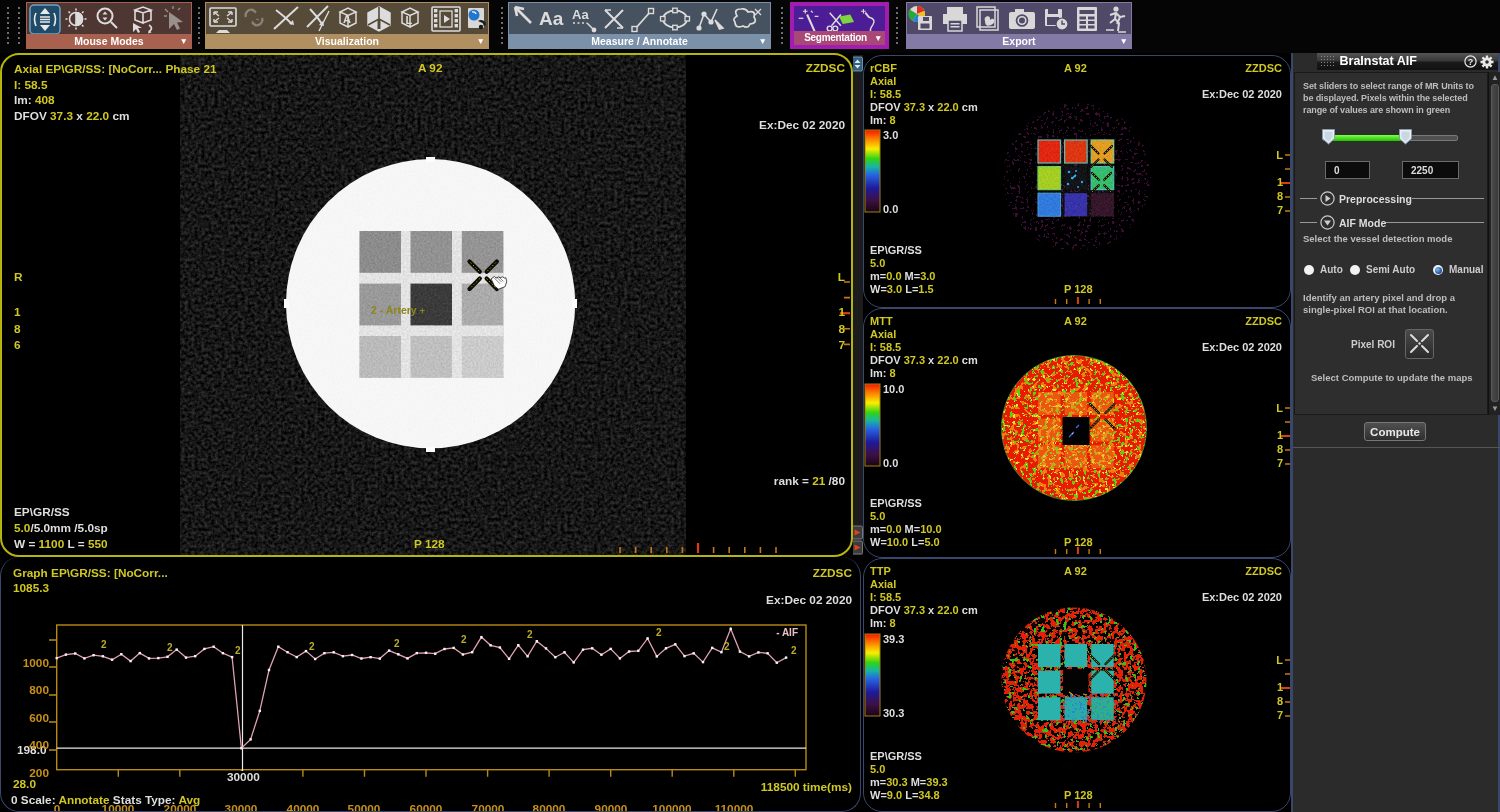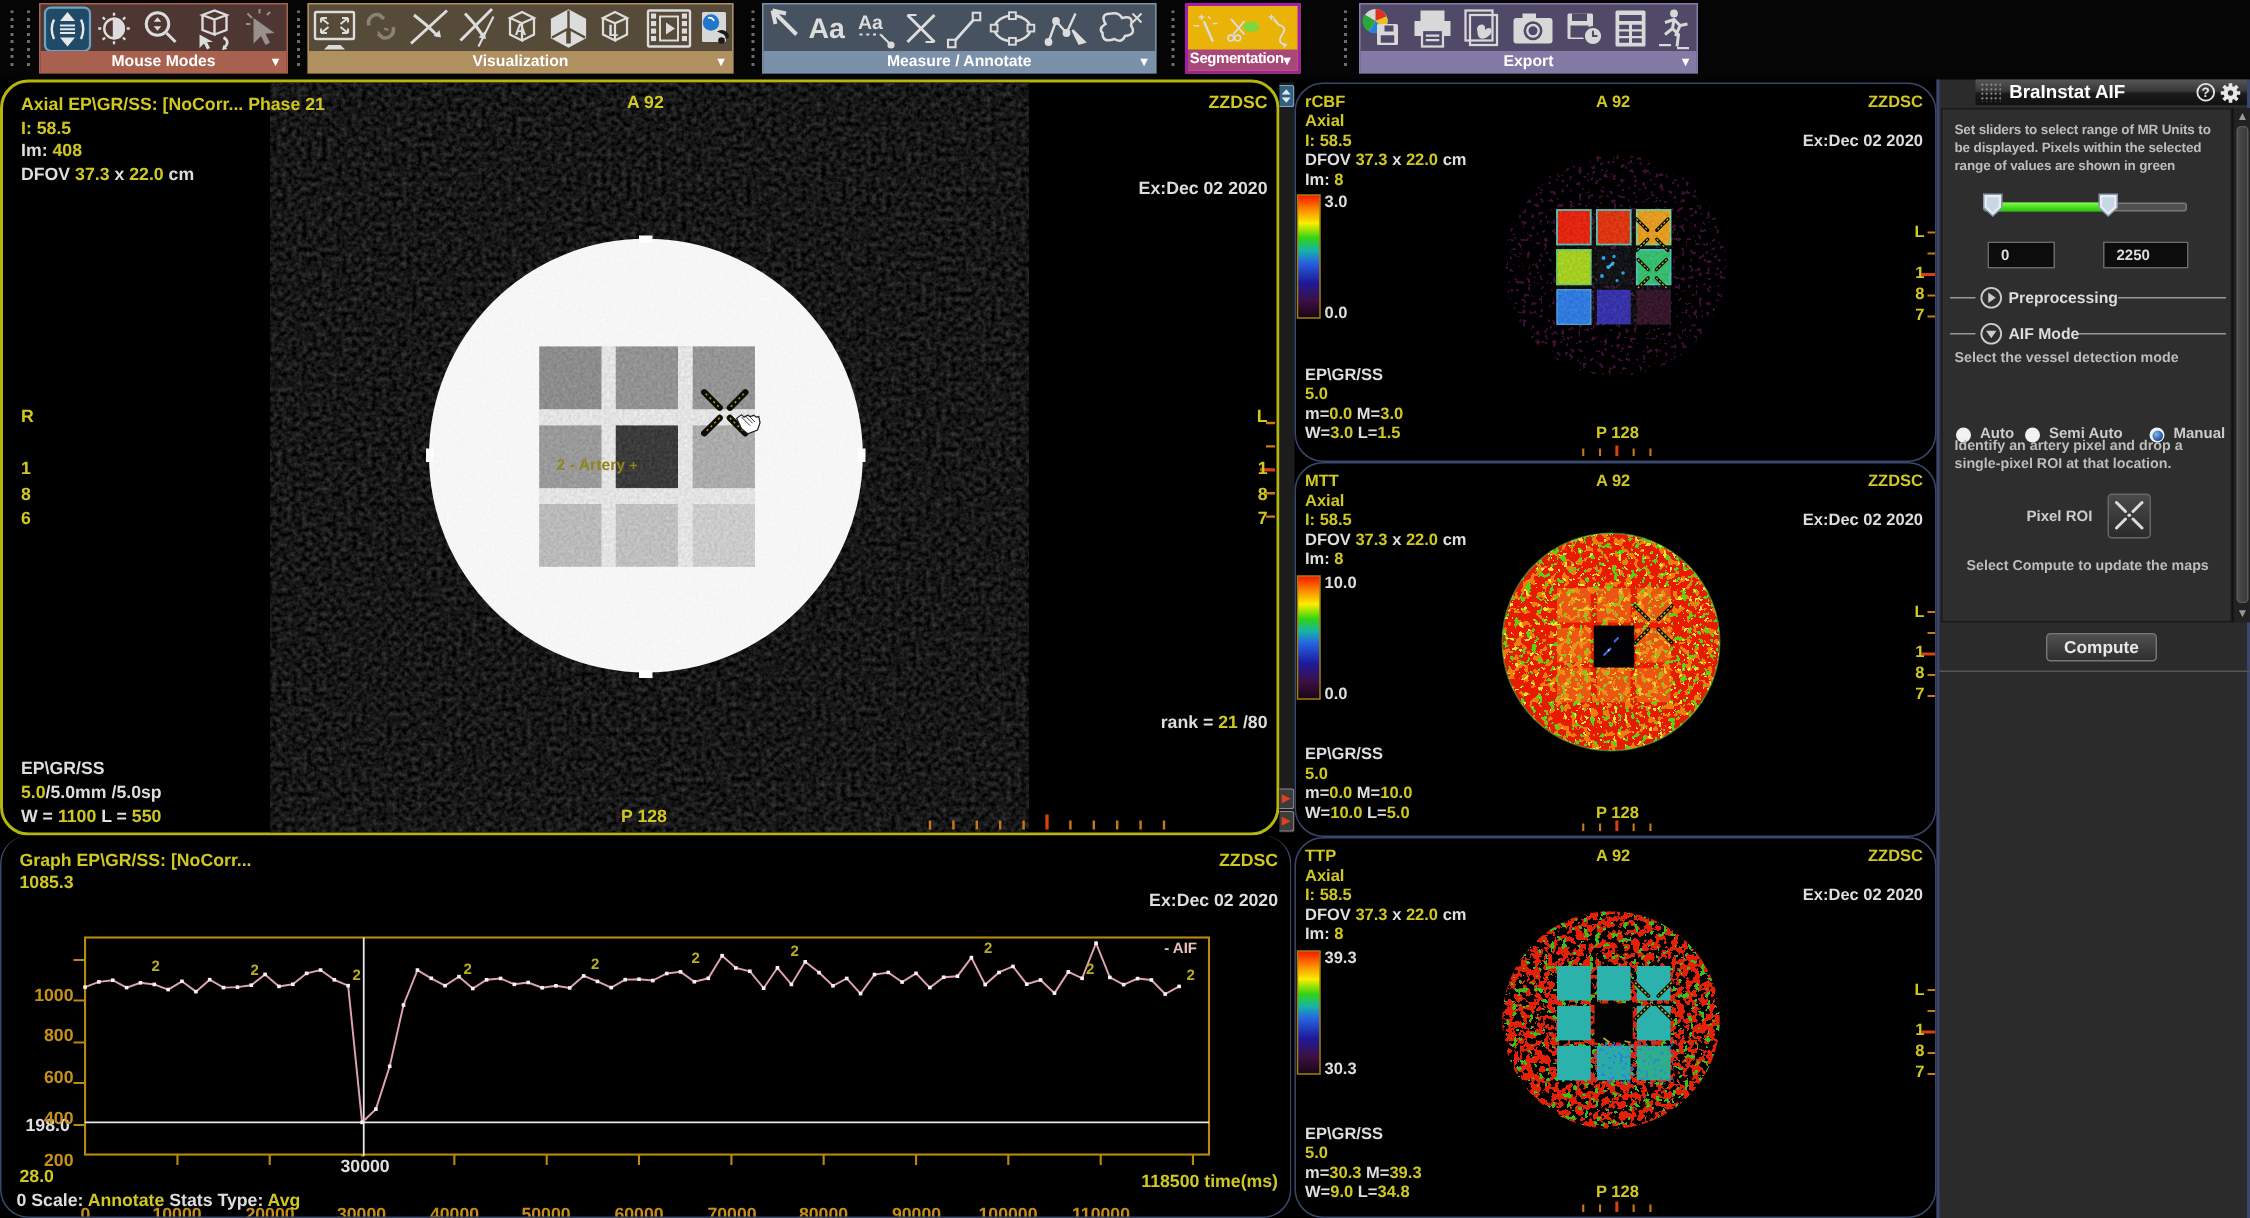--- a/index.html
+++ b/index.html
@@ -176,21 +176,21 @@
       </g>
       <g stroke="#dcdcdc" stroke-width="1.7" fill="none">
         <path d="M228 13 q-4 -7 4 -7 q5 -1 7 3 q8 -2 6 5 q4 6 -4 7 q-2 5 -7 2 q-8 3 -8 -4 q-3 -3 2 -6 Z"></path>
         <path d="M246 6 l6 6 M252 6 l-6 6" stroke-width="1.3"></path>
       </g>
     </svg>
     </div>
     <div class="lbl" style="background:#7b91aa;">Measure / Annotate<span class="arr">▼</span></div>
   </div>
 
-  <div class="grp" style="left:790px;width:77px;background:#eab308;border:2px solid #a21caf;">
+  <div class="grp" style="left:790px;width:99px;background:#4c1d95;border:4px solid #a21caf;">
     <div class="icons">
     <svg width="97" height="33" viewBox="0 0 97 33">
       <g stroke="#dcdcdc" stroke-width="2.2" fill="none">
         <path d="M14 8 l8 18"></path>
         <path d="M12 2 v5 M9.5 4.5 h5" stroke-width="1.3"></path>
         <path d="M5 12 h5" stroke-width="1.3"></path>
         <path d="M18 4 l2 2 M22 10 h4" stroke-width="1.3"></path>
       </g>
       <g>
         <path d="M48 10 l12 -2 l4 8 l-12 2 Z" fill="#7ed63e"></path>
@@ -845,21 +845,21 @@
       <div class="abs" style="left:0;top:7px;width:17px;height:1px;background:#999;"></div>
       <div class="abs" style="left:85px;top:7px;right:0;height:1px;background:#999;"></div>
       <svg class="abs" style="left:20px;top:0" width="15" height="15" viewBox="0 0 15 15">
           <circle cx="7.5" cy="7.5" r="6.6" fill="none" stroke="#ccc" stroke-width="1.2"></circle>
           <path d="M4 5.5 l3.5 5 l3.5 -5 Z" fill="#ccc"></path>
         </svg>
       <span style="position:absolute;left:39px;top:2px;font-size:10.5px;font-weight:bold;color:#ddd;">AIF Mode</span>
     </div>
     <div style="position:absolute;left:8px;top:160px;font-size:9.5px;font-weight:bold;color:#bdbdbd;">Select the vessel detection mode</div>
 
-    <div class="abs" style="left:0;top:191px;width:194px;height:14px;font-size:10px;font-weight:bold;color:#ccc;margin-top:20px;">
+    <div class="abs" style="left:0;top:191px;width:194px;height:14px;font-size:10px;font-weight:bold;color:#ccc;">
       <span style="position:absolute;left:9px;top:1px;width:10px;height:10px;border-radius:50%;background:#f2f2f2;"></span>
       <span style="position:absolute;left:25px;top:0;">Auto</span>
       <span style="position:absolute;left:55px;top:1px;width:10px;height:10px;border-radius:50%;background:#f2f2f2;"></span>
       <span style="position:absolute;left:71px;top:0;">Semi Auto</span>
       <span style="position:absolute;left:138px;top:1px;width:10px;height:10px;border-radius:50%;background:#f2f2f2;"></span>
       <span style="position:absolute;left:139.5px;top:2.5px;width:7px;height:7px;border-radius:50%;background:radial-gradient(circle at 35% 35%, #88b8e8, #1a4f9c 70%);"></span>
       <span style="position:absolute;left:154px;top:0;">Manual</span>
     </div>
     <div style="position:absolute;left:8px;top:219px;width:180px;font-size:9.5px;font-weight:bold;color:#bdbdbd;line-height:12px;">Identify an artery pixel and drop a single-pixel ROI at that location.</div>
 
@@ -875,15 +875,15 @@
     <div style="position:absolute;left:16px;top:299px;font-size:9.5px;font-weight:bold;color:#bdbdbd;">Select Compute to update the maps</div>
   </div>
 
   <div class="abs" style="left:195px;top:19px;width:12px;height:343px;background:#222;border-left:1px solid #111;">
     <div class="abs" style="left:1px;top:1px;width:10px;height:10px;color:#999;font-size:8px;text-align:center;line-height:10px;">▲</div>
     <div class="abs" style="left:1.5px;top:12px;width:8px;height:318px;background:linear-gradient(90deg,#4a4a4a,#3a3a3a);border:1px solid #5a5a5a;border-radius:3px;"></div>
     <div class="abs" style="left:1px;bottom:1px;width:10px;height:10px;color:#999;font-size:8px;text-align:center;line-height:10px;">▼</div>
   </div>
 
   <div class="abs" style="left:0;top:363px;width:207px;height:32px;border-bottom:1px solid #555;">
-    <div class="abs" style="left:71px;top:6px;width:74px;height:19px;background:linear-gradient(#505050,#2e2e2e);border:1px solid #777;border-radius:3px;color:#e8e8e8;font-size:11.5px;font-weight:bold;text-align:center;line-height:18px;">Compute</div>
+    <div class="abs" style="left:71px;top:6px;width:62px;height:19px;background:linear-gradient(#505050,#2e2e2e);border:1px solid #777;border-radius:3px;color:#e8e8e8;font-size:11.5px;font-weight:bold;text-align:center;line-height:18px;">Compute</div>
   </div>
 </div>
 
 </body></html>

